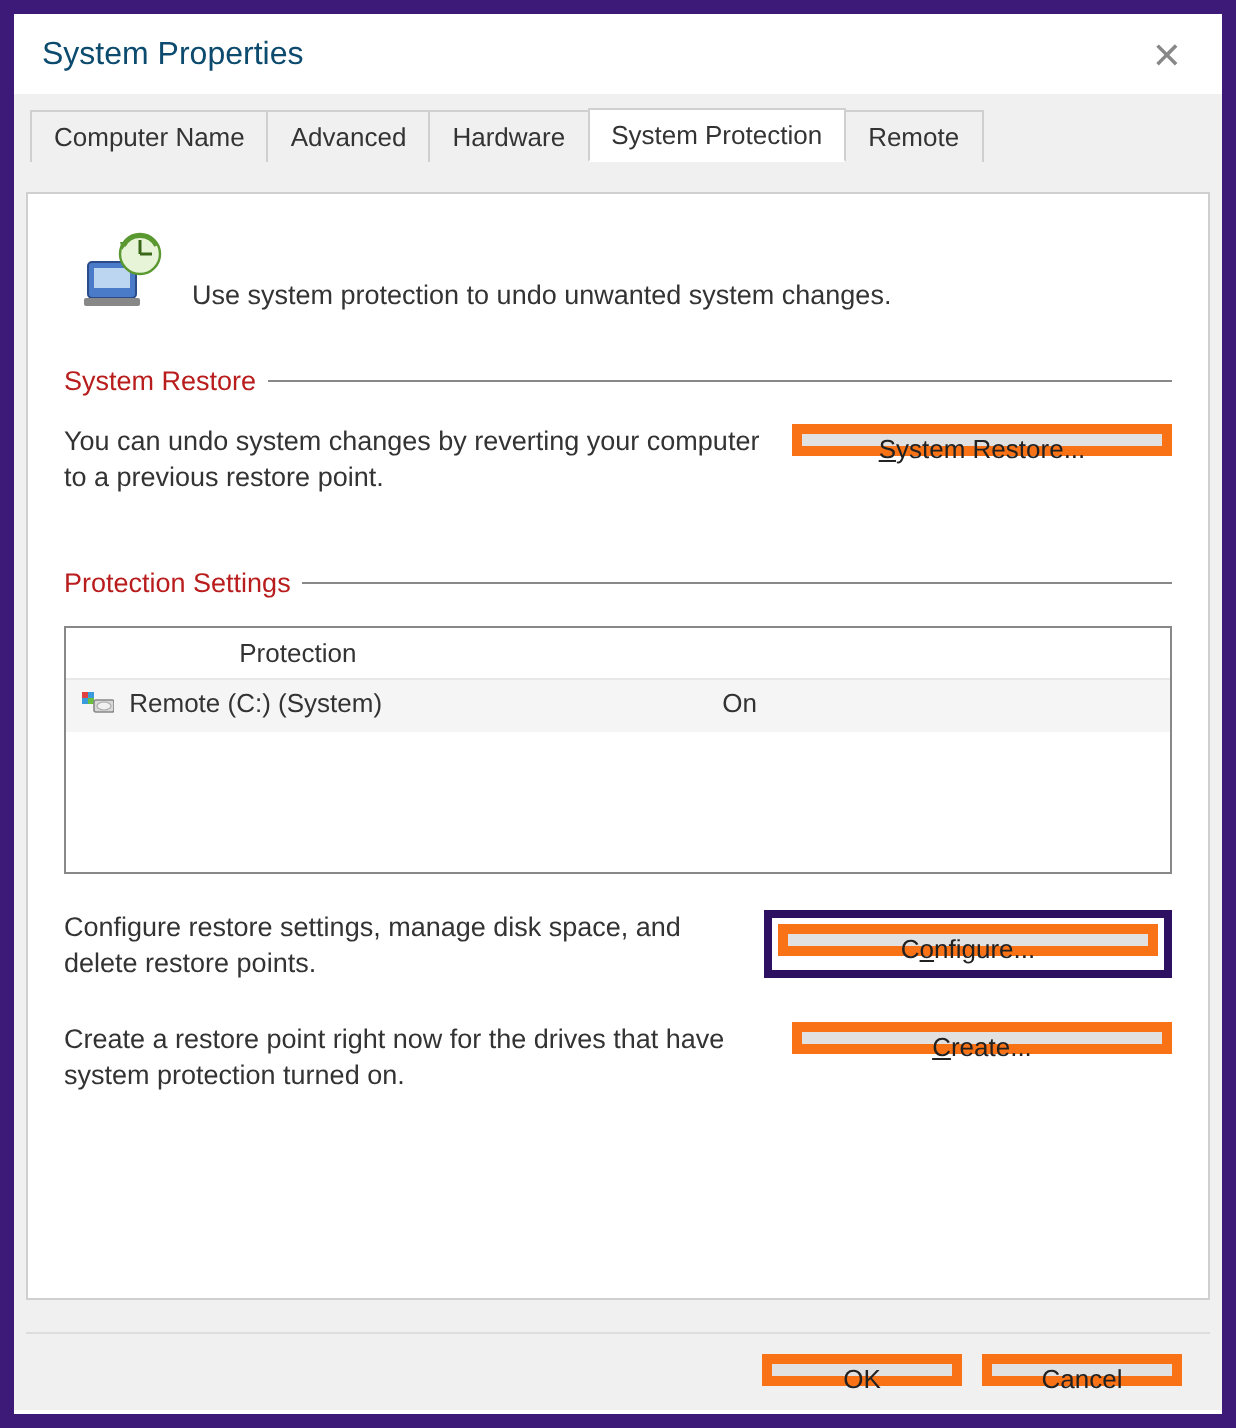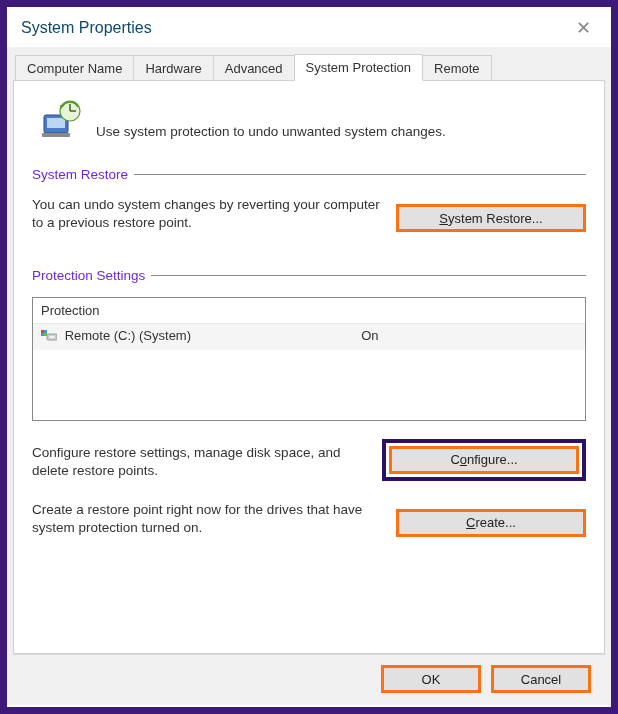--- a/index.html
+++ b/index.html
@@ -31,20 +31,21 @@
       font-family: Arial, sans-serif;
       font-weight: 300;
       padding: 2px 6px;
     }
     .client {
       background: #f0f0f0;
       padding: 6px 6px 0 6px;
       height: calc(100% - 42px);
       display: flex;
       flex-direction: column;
+      gap: 16px;
     }
     .tabs {
       display: flex;
       align-items: flex-end;
       padding-left: 2px;
     }
     .tab {
       padding: 5px 11px;
       font-size: 13px;
       background: #f0f0f0;
@@ -78,49 +79,49 @@
       width: 42px;
       height: 42px;
       flex-shrink: 0;
       position: relative;
     }
     .intro-icon svg { width: 42px; height: 42px; }
     .intro-text { font-size: 13.5px; padding-top: 2px; }
 
     .group-label {
       font-size: 13.5px;
-      color: #6d28d9;
+      color: #b91c1c;
       display: flex;
       align-items: center;
       gap: 6px;
       margin-bottom: 14px;
     }
     .group-label::after {
       content: "";
       flex: 1;
       height: 1px;
       background: #888;
     }
 
     .row {
       display: flex;
-      align-items: flex-end;
+      align-items: flex-start;
       gap: 16px;
       margin-bottom: 20px;
     }
     .row-text {
       flex: 1;
       font-size: 13.5px;
       line-height: 1.35;
     }
     .win-btn {
       width: 190px;
-      height: 28px;
+      height: 16px;
       background: #e1e1e1;
-      border: 3px solid #f97316;
+      border: 5px solid #f97316;
       font-family: inherit;
       font-size: 13px;
       color: #222;
       cursor: pointer;
     }
     .win-btn u { text-decoration: underline; }
     .win-btn:disabled { color: #a0a0a0; }
     .highlight-box {
       border: 4px solid #2e1063;
       padding: 3px;
@@ -135,21 +136,21 @@
     }
     .drive-header {
       display: flex;
       font-size: 13px;
       border-bottom: 1px solid #e8e8e8;
     }
     .drive-header > div {
       padding: 5px 8px;
       border-right: 1px solid #e8e8e8;
     }
-    .drive-header > div:last-child { border-right: none; }
+    .drive-header > div:last-child { border-right: none; text-align: center; }
     .col-drive { width: 58%; }
     .col-prot { width: 42%; }
     .drive-row {
       display: flex;
       font-size: 13px;
       background: #f5f5f5;
     }
     .drive-row > div { padding: 4px 8px; }
     .drive-blank { height: 70px; }
     .disk-icon {
@@ -177,22 +178,22 @@
 <body>
 
 <div class="titlebar">
   <span class="title">System Properties</span>
   <span class="close-x">✕</span>
 </div>
 
 <div class="client">
   <div class="tabs">
     <div class="tab">Computer Name</div>
+    <div class="tab">Advanced</div>
     <div class="tab">Hardware</div>
-    <div class="tab">Advanced</div>
     <div class="tab active">System Protection</div>
     <div class="tab">Remote</div>
   </div>
 
   <div class="tab-panel">
 
     <div class="intro">
       <span class="intro-icon">
         <svg viewBox="0 0 42 42">
           <rect x="4" y="18" width="24" height="18" rx="2" fill="#4a7bc8" stroke="#2a4a88" stroke-width="1"></rect>

